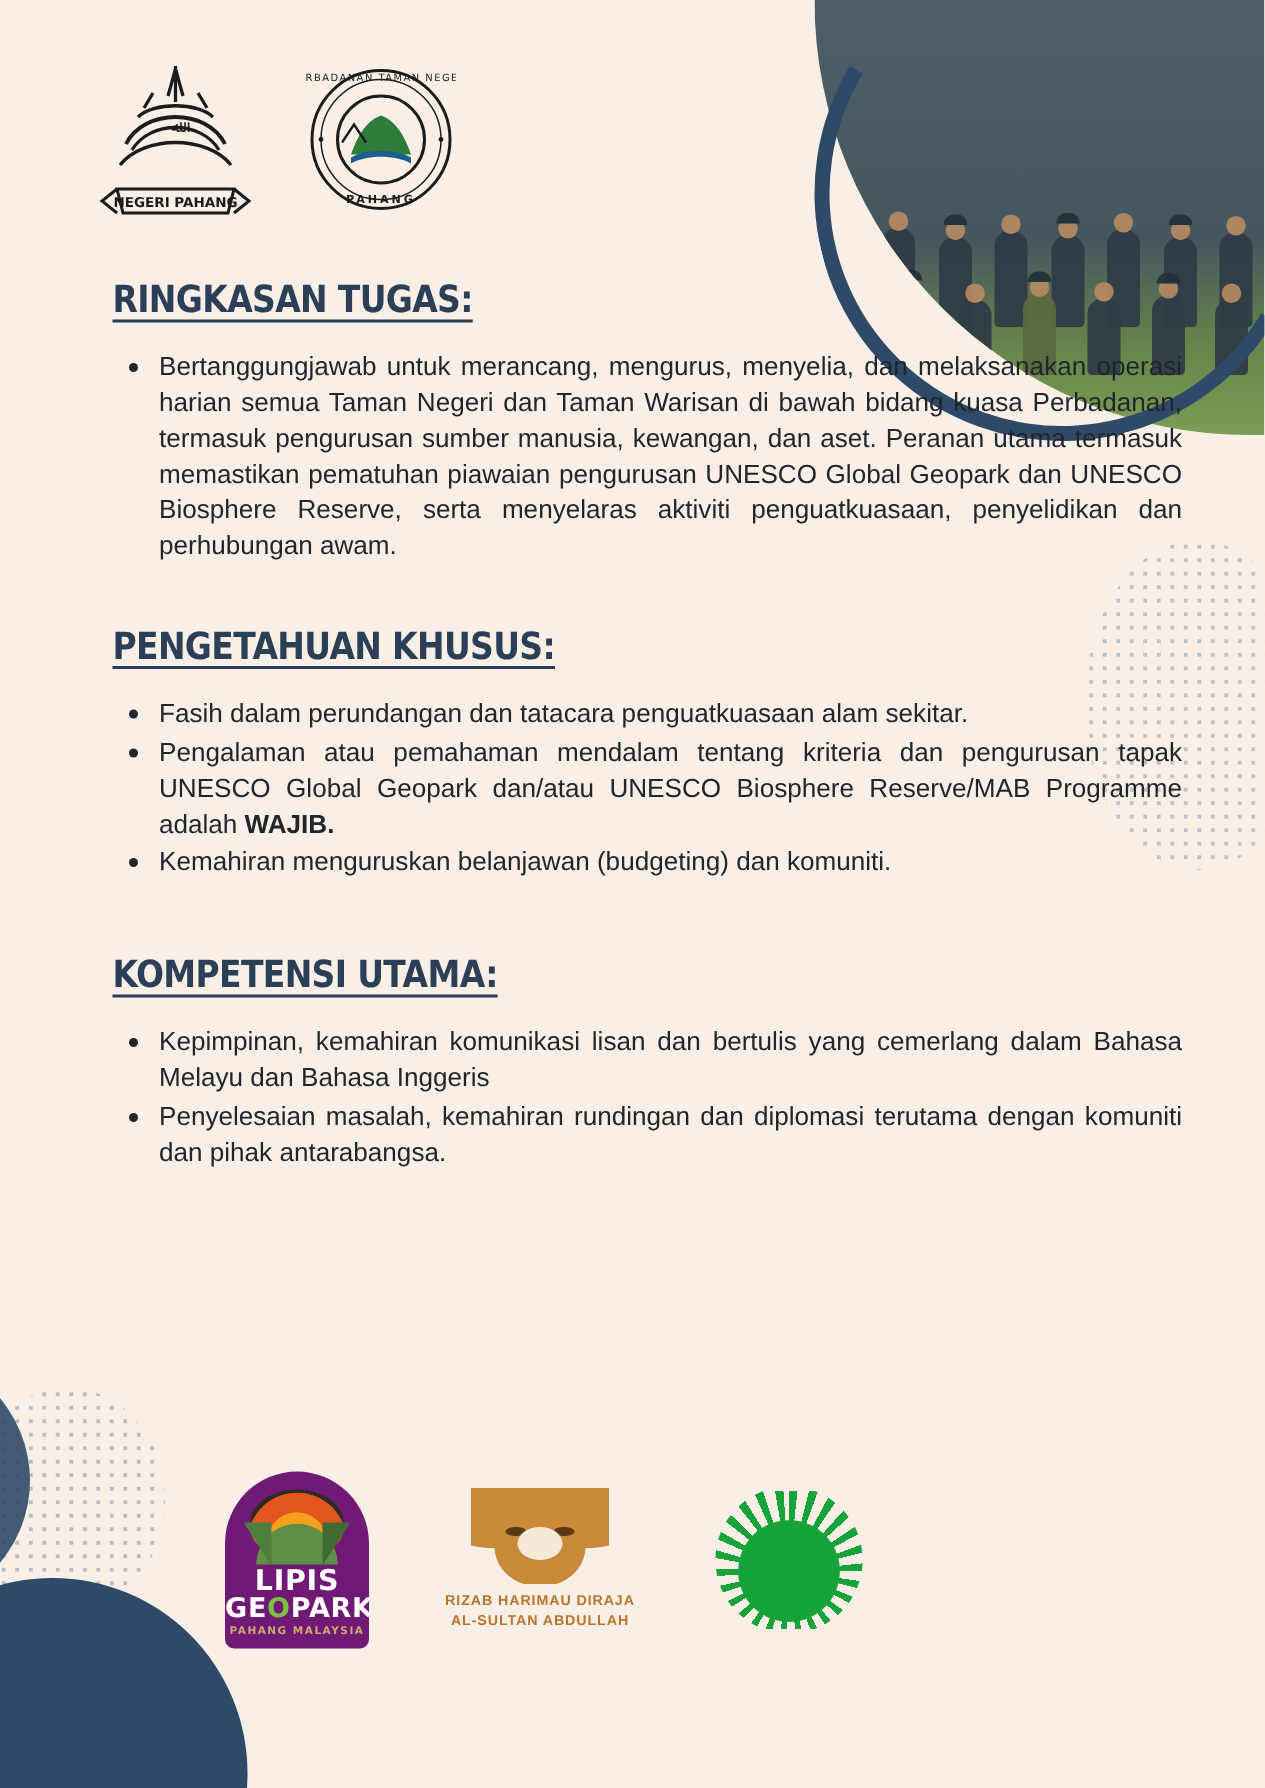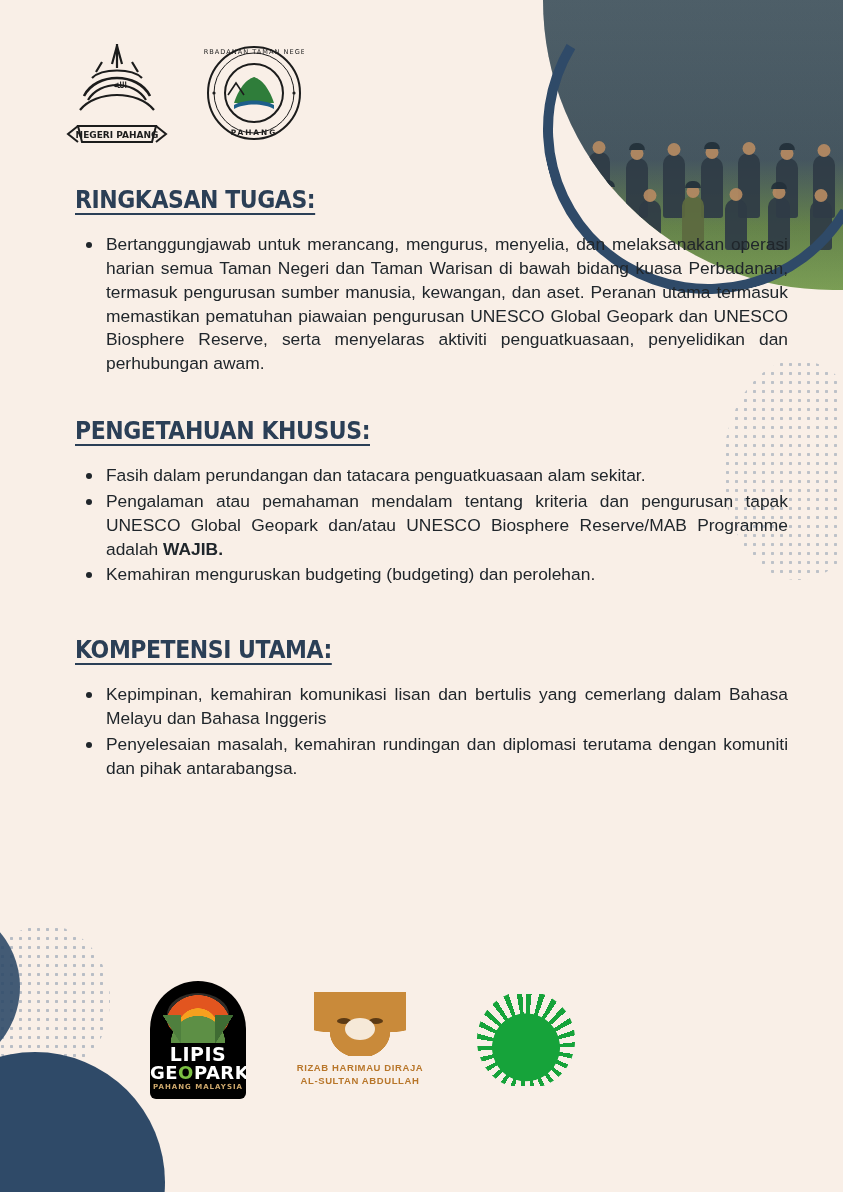--- a/index.html
+++ b/index.html
@@ -172,21 +172,21 @@
     position: absolute;
     left: 150px; bottom: 92px;
     width: 580px;
     height: 120px;
     display: flex;
     align-items: center;
     gap: 44px;
   }
   .logo-lipis {
     width: 96px; height: 118px;
-    background: #000000;
+    background: #701a75;
     border-radius: 48px 48px 6px 6px;
     position: relative;
     overflow: hidden;
   }
   .lipis-sun {
     position: absolute; top: 12px; left: 50%;
     transform: translateX(-50%);
     width: 62px; height: 44px;
     background: radial-gradient(circle at 50% 80%, #f6a01e 0 42%, #e2551f 43% 70%, #2e2b27 71%);
     border-radius: 50% 50% 40% 40%;
@@ -382,21 +382,21 @@
 
     <h2 class="section-title">PENGETAHUAN KHUSUS:</h2>
     <ul class="bullets">
       <li>
         <span>Fasih dalam perundangan dan tatacara penguatkuasaan alam sekitar.</span>
       </li>
       <li>
         <span>Pengalaman atau pemahaman mendalam tentang kriteria dan pengurusan tapak UNESCO Global Geopark dan/atau UNESCO Biosphere Reserve/MAB Programme adalah </span><b>WAJIB.</b>
       </li>
       <li>
-        <span>Kemahiran menguruskan budgeting (budgeting) dan perolehan.</span>
+        <span>Kemahiran menguruskan belanjawan (budgeting) dan komuniti.</span>
       </li>
     </ul>
 
     <div class="gap-2"></div>
 
     <h2 class="section-title">KOMPETENSI UTAMA:</h2>
     <ul class="bullets">
       <li>
         <span>Kepimpinan, kemahiran komunikasi lisan dan bertulis yang cemerlang dalam Bahasa Melayu dan Bahasa Inggeris</span>
       </li>

